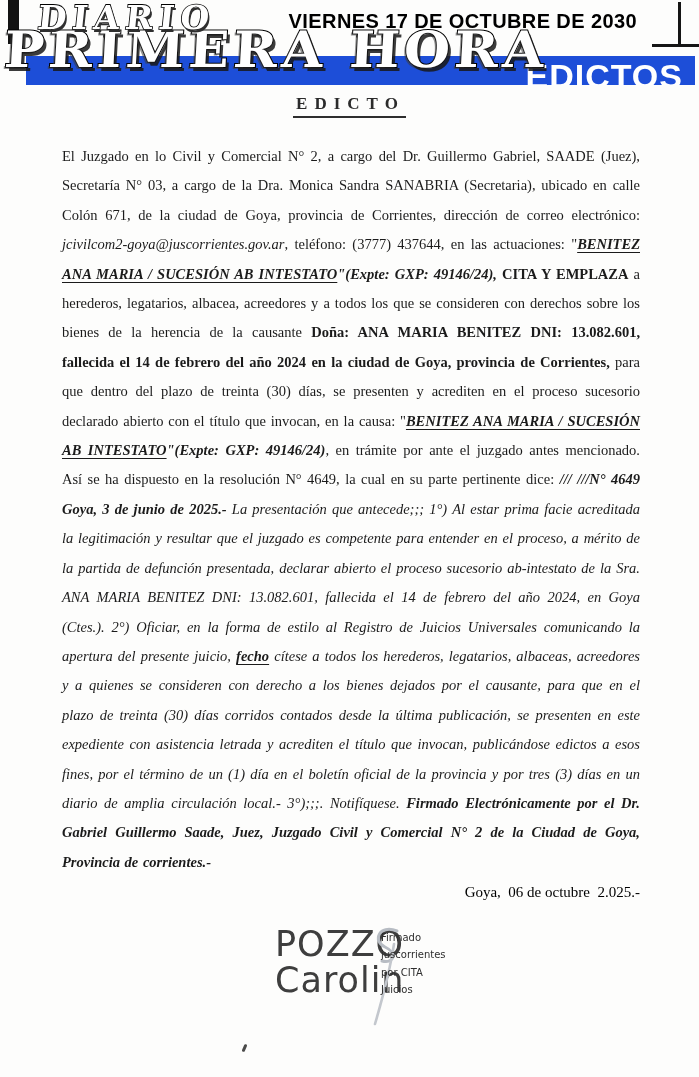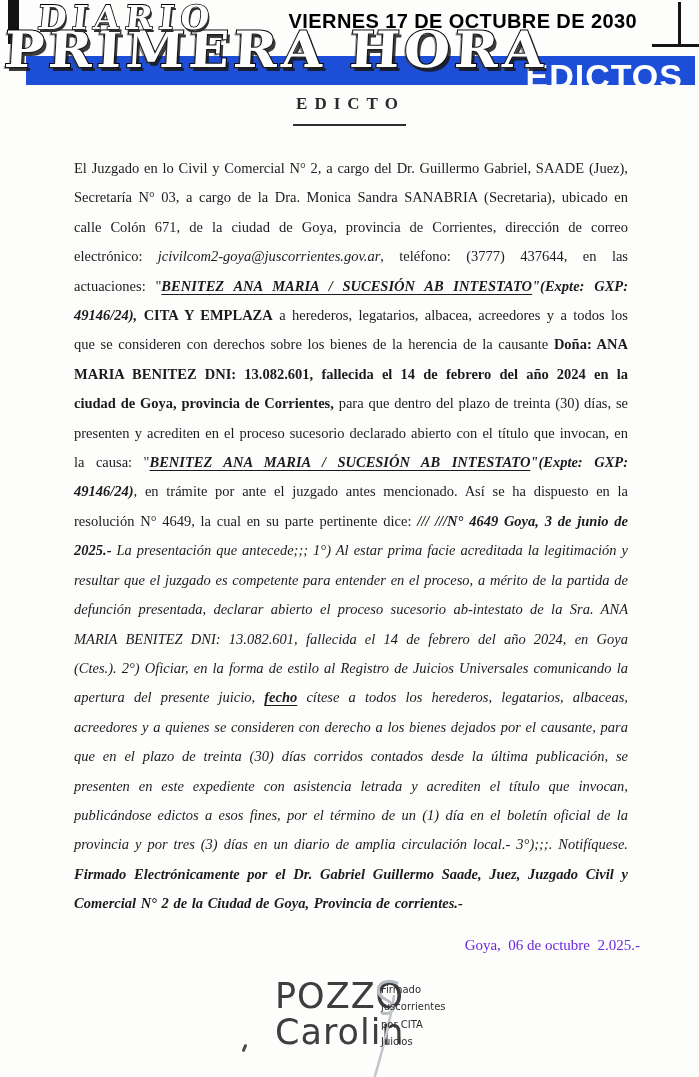--- a/index.html
+++ b/index.html
@@ -41,36 +41,36 @@
     font-family:"Liberation Sans", sans-serif;font-weight:700;font-size:20px;
     letter-spacing:.4px;color:#000;white-space:nowrap;z-index:5;
   }
   .frame-line-v{position:absolute;left:678px;top:2px;width:3px;height:44px;background:#151515;}
   .frame-line-h{position:absolute;left:652px;top:44px;width:47px;height:3px;background:#151515;}
   
   .title-row{position:absolute;left:0;top:94px;width:699px;text-align:center;z-index:2;}
   .title-text{
     display:inline-block;font-family:"Liberation Serif", serif;font-weight:700;
     font-size:17px;letter-spacing:7px;color:#2b2b2b;
-    border-bottom:2px solid #2e2e2e;padding:0 1px 10px 3px;
+    border-bottom:2px solid #2e2e2e;padding:0 1px 2px 3px;
   }
   
   .doc{position:absolute;left:62px;top:142px;width:578px;z-index:2;}
   .edict-body{
-    margin:12px;text-align:justify;
+    margin:0;text-align:justify;
     font-size:14.5px;line-height:29.4px;color:#1b1b1b;word-spacing:1px;
   }
   .r{font-style:normal;font-weight:400;}
   .i{font-style:italic;}
   .b{font-weight:700;}
   .bi{font-weight:700;font-style:italic;}
   .biu{font-weight:700;font-style:italic;text-decoration:underline;text-underline-offset:3px;}
   .dateline{
     margin:1px 0 0 0;text-align:right;font-size:15px;line-height:29.4px;
-    white-space:pre;color:#6d28d9;
+    white-space:pre;color:#000000;
   }
   
   .sig-wrap{position:relative;margin:18px 0 0 213px;height:110px;}
   .sig-name{
     font-family:"DejaVu Sans", sans-serif;font-weight:400;color:#3e3e3e;
     font-size:35px;line-height:36px;letter-spacing:1px;white-space:nowrap;
   }
   .sig-flourish{position:absolute;left:92px;top:-2px;z-index:1;}
   .sig-details{
     position:absolute;left:106px;top:3px;z-index:2;

